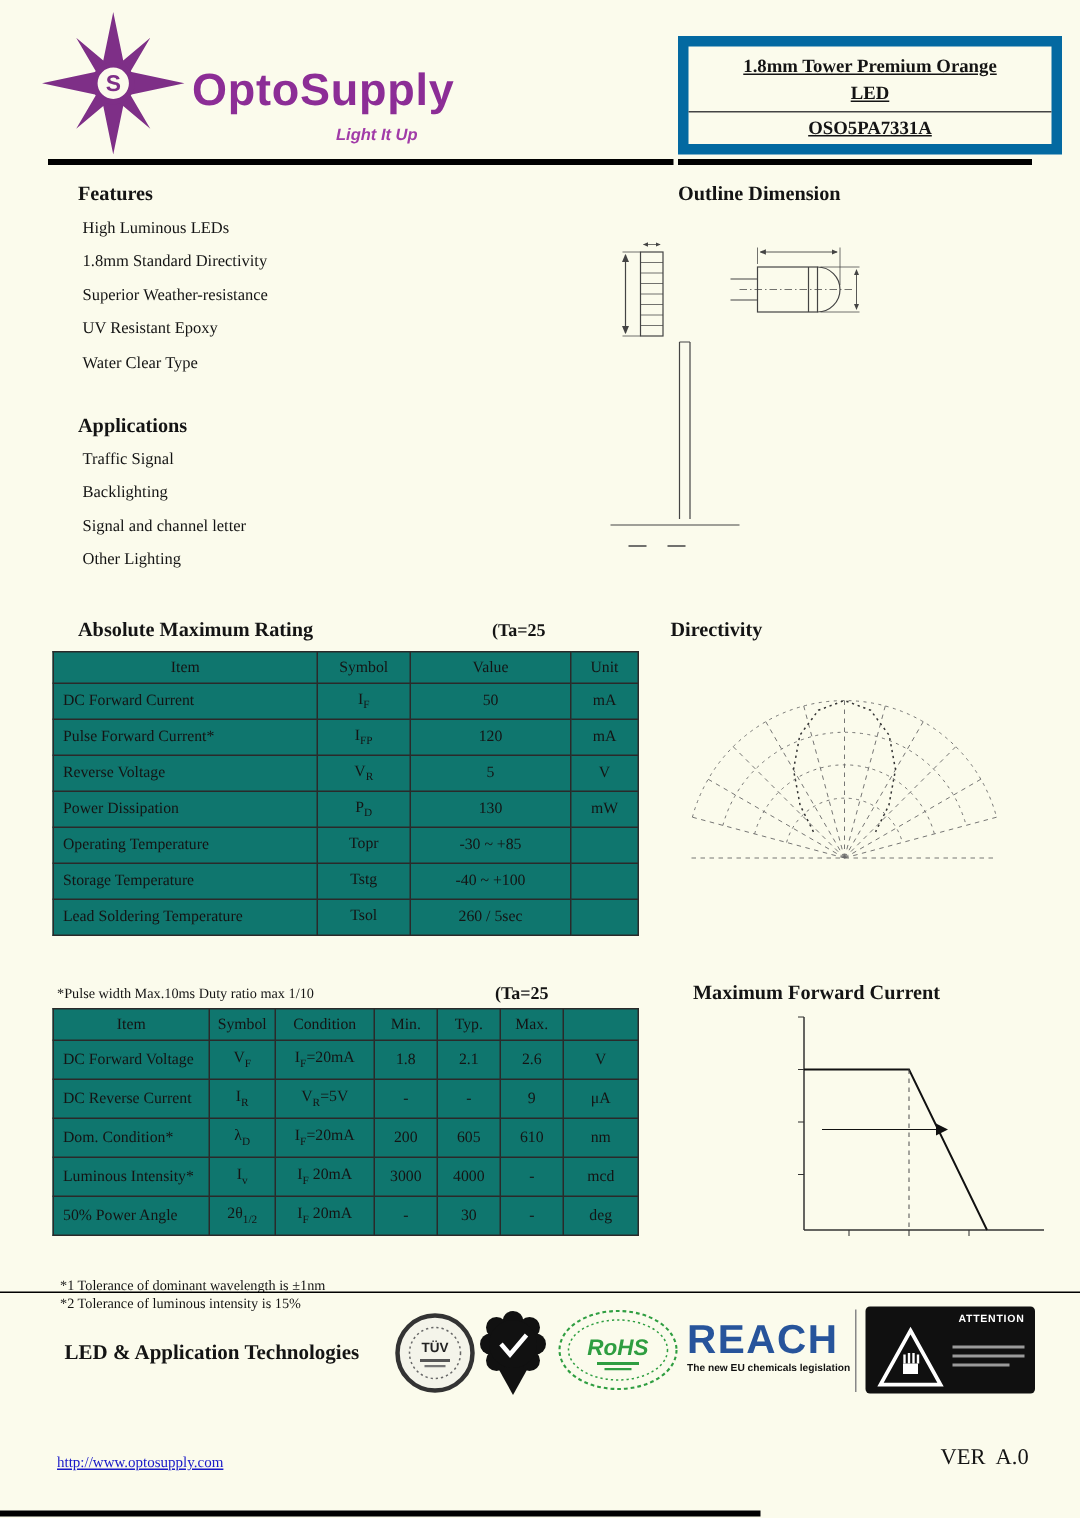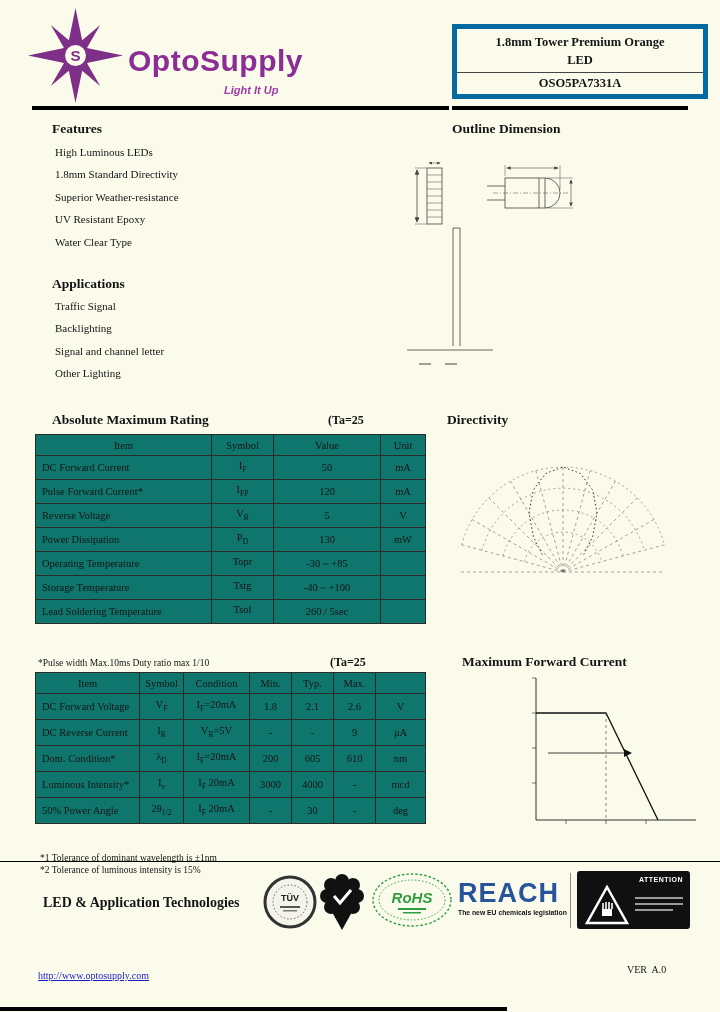--- a/index.html
+++ b/index.html
@@ -5,21 +5,21 @@
   * { margin:0; padding:0; box-sizing:border-box; }
   html,body { background:#e8e8e0; }
   body { width:720px; font-family:"Liberation Serif", serif; color:#141414; }
   .page { position:relative; width:720px; height:1012px; background:#FBFBEC; overflow:hidden; margin:0 auto; }
   .abs { position:absolute; }
   .pre { white-space:pre; }
 
   
   .brand { font-family:"Liberation Sans", sans-serif; font-weight:bold; font-size:30px; color:#8C2D96; letter-spacing:0.5px; }
   .tagline { font-family:"Liberation Sans", sans-serif; font-style:italic; font-weight:bold; font-size:11px; color:#A13BA8; }
-  .titlebox { width:256px; border:5px solid #0369a1; background:#FBFBEC; }
+  .titlebox { width:256px; border:7px solid #0369a1; background:#FBFBEC;text-decoration:underline; }
   .titlebox .t1 { padding:4px 26px 3px; min-height:42px; font-weight:bold; font-size:12.5px; text-align:center; line-height:1.45; }
   .titlebox .t2 { border-top:1px solid #444; height:22px; font-weight:bold; font-size:12.5px; text-align:center; line-height:21px; }
   .rule { background:#000; height:4px; }
 
   
   .sec-h { font-weight:bold; font-size:13.5px; }
   .cond-h { font-weight:bold; font-size:12px; }
   .list div { font-size:11px; height:22.4px; }
 
   
@@ -33,21 +33,21 @@
   .fnote { font-size:9.5px;margin-top:24px; }
 
   
   .company { font-weight:bold; font-size:14px; }
   .reach-title { font-family:"Liberation Sans", sans-serif; font-weight:bold; font-size:27px; color:#27549B; letter-spacing:1px; line-height:1; }
   .reach-cap { font-family:"Liberation Sans", sans-serif; font-weight:bold; font-size:6.8px; color:#111; margin-top:2px; }
   .attn { width:113px; height:58px; background:#101010; border-radius:3px; position:relative; }
   .attn .label { position:absolute; right:7px; top:5px; color:#fff; font-family:"Liberation Sans", sans-serif; font-size:7px; font-weight:bold; letter-spacing:0.5px; }
   .attn .bar { position:absolute; height:2px; background:#9a9a9a; }
   .link { font-size:10px; color:#1A1AC8; text-decoration:underline; }
-  .ver { font-size:10px;text-align:center; }
+  .ver { font-size:15px;text-align:center; }
   .bottombar { background:#000; }
 </style>
 </head>
 <body>
 
 <div class="page">
 
   <svg class="abs" style="left:28px; top:8px;" width="95" height="95" viewBox="0 0 100 100">
     <polygon fill="#7E2F87" points="50,0 57,34 76,18 62,42 100,50 62,58 76,82 57,66 50,100 43,66 24,82 38,58 0,50 38,42 24,18 43,34"></polygon>
     <circle cx="50" cy="50" r="13" fill="#FBFBEC" stroke="#7E2F87" stroke-width="4"></circle>

